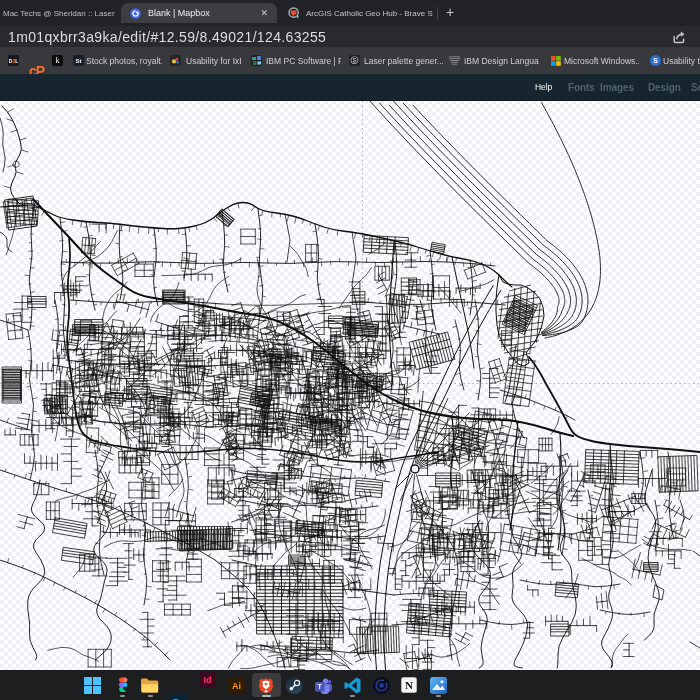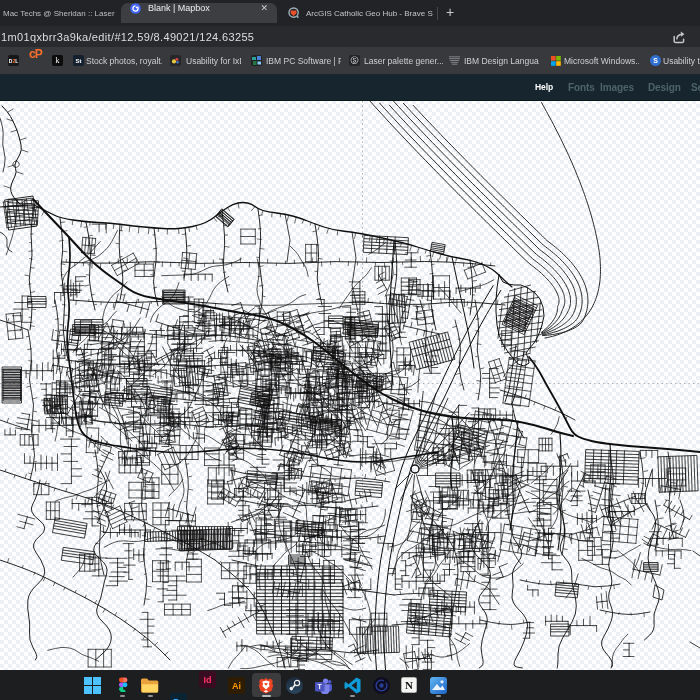--- a/index.html
+++ b/index.html
@@ -1,31 +1,31 @@
 <!DOCTYPE html>
 <html><head><meta charset="utf-8"><style>
 *{margin:0;padding:0;box-sizing:border-box}
 html,body{width:700px;height:700px;overflow:hidden;background:#fff;font-family:"Liberation Sans",sans-serif}
 #tabbar{position:absolute;left:0;top:0;width:700px;height:26px;background:#222327;display:flex;align-items:center}
 .tabtext1{color:#bcbfc2;font-size:8px;margin-left:3px;width:114px;white-space:nowrap;overflow:hidden}
-#activetab{position:absolute;left:121px;top:3px;width:156px;height:20px;background:#3c3e42;border-radius:7px 7px 0 0;display:flex;}
+#activetab{position:absolute;left:121px;top:3px;width:156px;height:20px;background:#3c3e42;border-radius:7px 7px 0 0;display:flex;align-items:center}
 .tabtitle{color:#eceef0;font-size:9px;margin-left:7px;flex:1}
 .tabclose{color:#c9cccf;font-size:9px;margin-right:9px}
 .tab3{position:absolute;left:288px;top:0;height:26px;display:flex;align-items:center}
 .tab3text{color:#c3c6c9;font-size:8px;margin-left:6px;width:127px;overflow:hidden;white-space:nowrap}
 .tabsep{position:absolute;left:437px;top:7px;width:1px;height:13px;background:#44464a}
 .newtab{position:absolute;left:446px;top:4px;color:#c9cccf;font-size:14px;font-weight:400}
 #urlbar{position:absolute;left:0;top:26px;width:700px;height:21px;background:#292a2e;display:flex;align-items:center}
-#urltext{color:#dcdee0;font-size:11px;margin-left:1px;letter-spacing:0.35px}
+#urltext{color:#dcdee0;font-size:14px;margin-left:8px;letter-spacing:0.35px}
 #shareicon{position:absolute;right:13px;top:3px}
 #bookbar{position:absolute;left:0;top:47px;width:700px;height:27px;background:#38393d;overflow:hidden}
 .bi{position:absolute;top:8px;width:11px;height:11px;border-radius:2px;display:inline-flex;align-items:center;justify-content:center}
 .bt{position:absolute;top:8.5px;color:#ced0d3;font-size:8.5px;white-space:nowrap;overflow:hidden}
 #mbxbar{position:absolute;left:0;top:74px;width:700px;height:27px;background:#17262e;overflow:hidden;border-bottom:1px solid #0c161c}
-.mhelp{position:absolute;top:8px;color:#fff;font-weight:bold;font-size:8.5px;letter-spacing:-0.1px}
+.mhelp{position:absolute;top:8px;color:#fff;font-weight:normal;font-size:8.5px;letter-spacing:-0.1px}
 .mitem{position:absolute;top:8px;color:#4e626c;font-weight:bold;font-size:10px;letter-spacing:-0.1px}
 #map{position:absolute;left:0;top:101px;width:700px;height:569px}
 #taskbar{position:absolute;left:0;top:670px;width:700px;height:30px;background:#1d1e20}
 .ti{position:absolute}
 #bravebox{position:absolute;left:252px;top:3px;width:29px;height:24px;background:#3c3c3e;border-radius:4px}
 .tind{position:absolute;top:25px;width:5px;height:2px;border-radius:1px;background:#8e9193}
 </style></head>
 <body>
 
 <div id="tabbar">
@@ -54,21 +54,21 @@
 <div id="urlbar">
   <span id="urltext">1m01qxbrr3a9ka/edit/#12.59/8.49021/124.63255</span>
   <svg id="shareicon" width="17" height="17" viewBox="0 0 17 17">
     <path d="M4.2 7.6 L4.2 12.2 A1.4 1.4 0 0 0 5.6 13.6 L12.2 13.6 A1.4 1.4 0 0 0 13.6 12.2 L13.6 10.2" fill="none" stroke="#c3c6c9" stroke-width="1.5" stroke-linejoin="round" stroke-linecap="round"></path>
     <path d="M6.8 9.8 Q7.4 5.6 12.2 5.2" fill="none" stroke="#c3c6c9" stroke-width="1.5" stroke-linecap="round"></path>
     <path d="M10.6 2.6 L14.4 4.9 L11.4 7.8 Z" fill="#c3c6c9" stroke="none"></path>
   </svg>
 </div>
 <div id="bookbar">
   <span class="bi" style="left:8px;background:#17171a;color:#fff;font-size:5px;font-weight:bold">D<span style="color:#f76b1c">2</span>L</span>
-  <span style="position:absolute;left:29px;top:0;color:#f96e2a;font-weight:bold;font-size:12px;letter-spacing:-1px">cP</span>
+  <span style="position:absolute;left:29px;top:16px;color:#f96e2a;font-weight:bold;font-size:14px;letter-spacing:-1px">cP</span>
   <span class="bi" style="left:52px;background:#0c0c0c;color:#fff;font-size:8px;font-family:'Liberation Serif',serif">k</span>
   <span class="bi" style="left:73px;background:#15202e;color:#fff;font-size:6px;font-weight:bold">St</span>
   <span class="bt" style="left:86px;width:76px">Stock photos, royalt...</span>
   <span class="bi" style="left:170px;background:#26262a">
       <svg width="9" height="9" viewBox="0 0 9 9">
         <circle cx="3" cy="5.4" r="2.1" fill="#e8c93e"></circle>
         <circle cx="5.9" cy="3.2" r="1.5" fill="#c44"></circle>
         <circle cx="6.6" cy="6.2" r="1.2" fill="#47c"></circle>
       </svg>
     </span>

